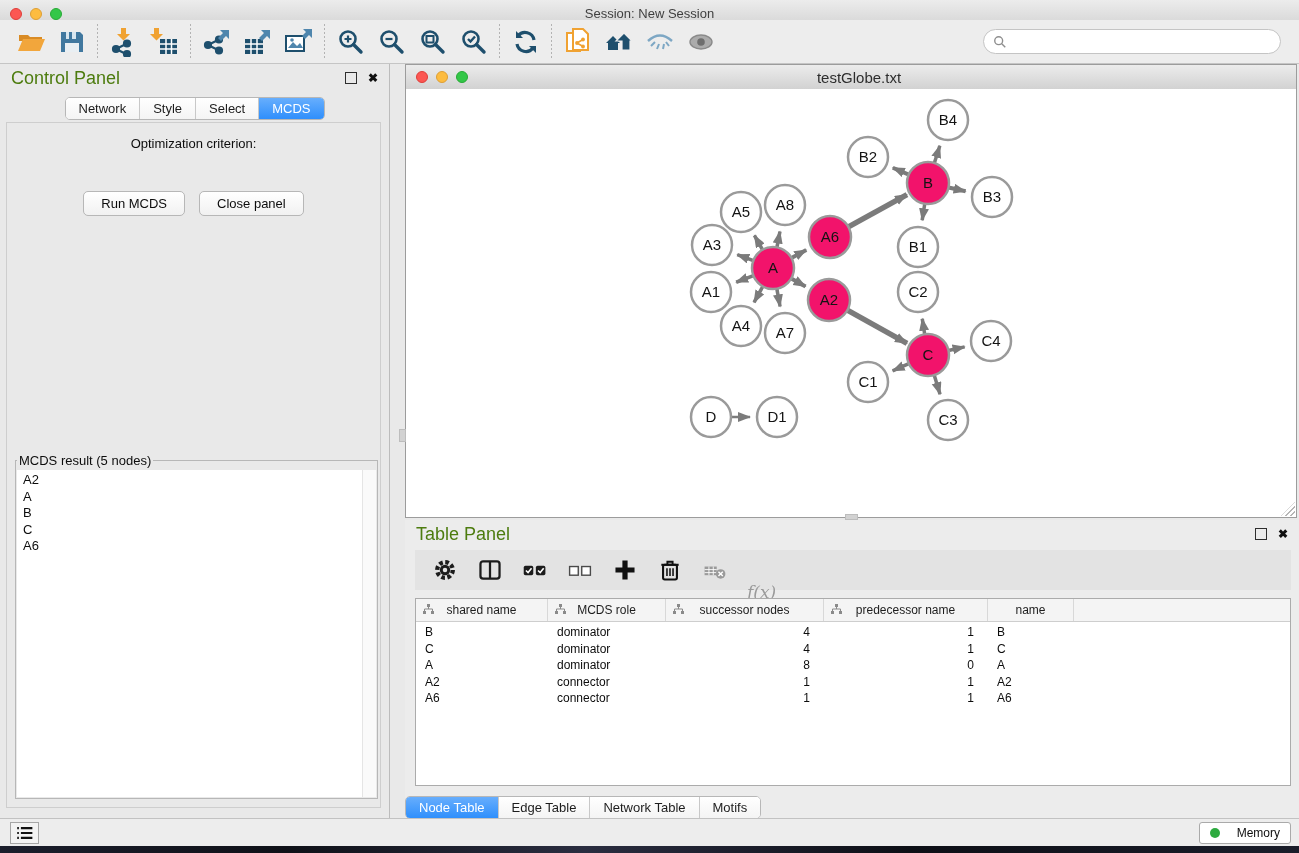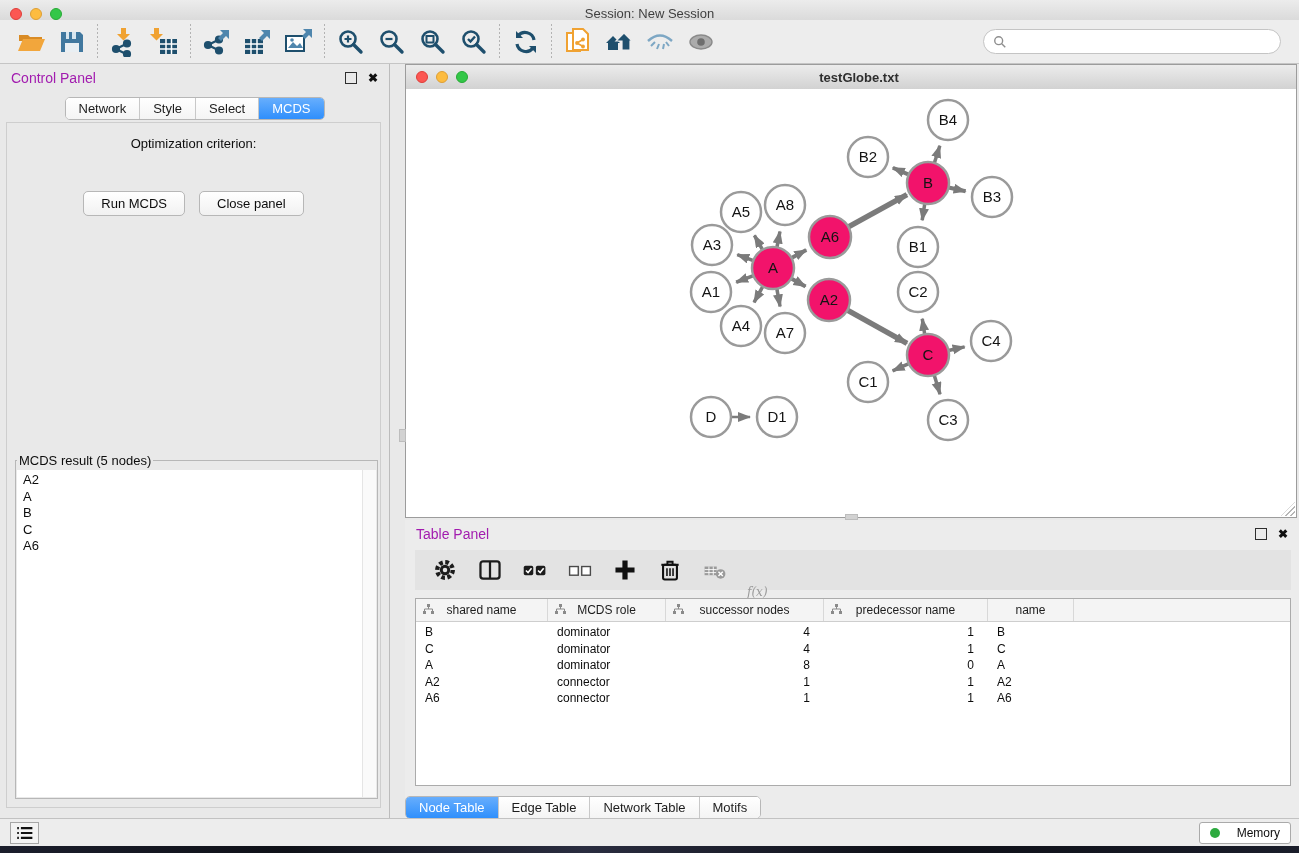--- a/index.html
+++ b/index.html
@@ -21,21 +21,21 @@
   .tbtn svg{width:30px;height:30px;}
   .sep{width:1px;height:36px;margin:0 5px;background-image:linear-gradient(#b3b3b3 2px,transparent 2px);background-size:1px 4px;}
   .searchbox{margin-left:auto;margin-right:8px;width:298px;height:25px;box-sizing:border-box;background:#fff;
     border:1px solid #c4c4c4;border-radius:13px;display:flex;align-items:center;padding:0 9px;}
   .searchbox svg{width:14px;height:14px;flex:0 0 auto;}
   .searchbox input{border:none;outline:none;flex:1;margin-left:6px;font-size:13px;background:transparent;font-family:"Liberation Sans",sans-serif;}
   
   .control-panel{position:absolute;left:0;top:64px;width:390px;height:754px;box-sizing:border-box;
     background:#e9e9e9;border-right:1px solid #bcbcbc;}
   .panel-head{height:28px;display:flex;align-items:center;padding:0 11px;}
-  .panel-title{font-size:14px;color:#a21caf;}
+  .panel-title{font-size:18px;color:#4d7c0f;}
   .float-btn{margin-left:auto;width:10px;height:10px;border:1.5px solid #2e2e2e;background:transparent;}
   .close-x{margin-left:11px;font-size:12px;font-weight:bold;color:#101010;line-height:10px;}
   .seg{display:inline-flex;height:21px;border-radius:5px;overflow:hidden;border:1px solid #b7b7b7;background:#fff;}
   .seg-tab{display:flex;align-items:center;padding:0 13px;font-size:13px;color:#1d1d1d;background:linear-gradient(#fff,#f4f4f4);border-right:1px solid #c8c8c8;}
   .seg-tab:last-child{border-right:none;}
   .seg-tab.active{background:linear-gradient(#67aefd,#2f8ffc);color:#fff;}
   .cp-tabs{position:absolute;top:33px;left:50%;transform:translateX(-50%);}
   .cp-box{position:absolute;top:58px;left:6px;right:8px;bottom:10px;border:1px solid #cecece;background:#e9e9e9;}
   .opt-label{margin-top:13px;text-align:center;font-size:13px;color:#0d0d0d;}
   .cp-select{position:absolute;top:32px;left:36px;right:30px;height:25px;box-sizing:border-box;background:#fff;
@@ -51,35 +51,35 @@
   .result-box{position:absolute;top:330px;left:8px;right:2px;bottom:8px;margin:0;padding:0;border:1px solid #b7b7b7;background:#e9e9e9;}
   .result-box legend{font-size:13px;color:#0d0d0d;margin-left:1px;padding:0 2px;}
   .result-list{position:absolute;left:1px;right:1px;top:2px;bottom:1px;background:#fff;padding:2px 0 0 6px;overflow:hidden;}
   .result-item{font-size:13px;line-height:16.5px;color:#0d0d0d;}
   .result-scroll{position:absolute;right:1px;top:2px;bottom:1px;width:13px;background:#fafafa;border-left:1px solid #e5e5e5;}
   
   .network-window{position:absolute;left:405px;top:64px;width:892px;height:454px;box-sizing:border-box;
     border:1px solid #9c9c9c;background:#fff;}
   .nw-titlebar{position:relative;height:24px;background:linear-gradient(#ececec,#d2d2d2);
     border-bottom:1px solid #b1b1b1;display:flex;align-items:center;}
-  .nw-title{position:absolute;left:16px;right:0;text-align:center;font-size:13px;color:#2e2e2e;font-weight:bold;}
+  .nw-title{position:absolute;left:16px;right:0;text-align:center;font-size:15px;color:#2e2e2e;}
   .nw-canvas{position:absolute;left:0;right:0;top:24px;bottom:0;background:#fff;}
   .nw-canvas svg{position:absolute;left:0;top:0;}
   .resize-grip{position:absolute;right:1px;bottom:1px;width:14px;height:14px;
     background:repeating-linear-gradient(135deg,transparent 0 2px,#b6b6b6 2px 3.5px);
     clip-path:polygon(100% 0,100% 100%,0 100%);}
   .nub-v{position:absolute;left:399px;top:429px;width:7px;height:13px;background:#d2d2d2;border:1px solid #bdbdbd;box-sizing:border-box;}
   .nub-h{position:absolute;left:845px;top:514px;width:13px;height:6px;background:#d2d2d2;border:1px solid #bdbdbd;box-sizing:border-box;}
   
   .table-panel{position:absolute;left:405px;top:520px;width:894px;height:298px;background:#ececec;}
   .tp-toolbar{position:absolute;top:30px;left:10px;right:8px;height:40px;box-sizing:border-box;background:#e3e3e3;
     display:flex;align-items:center;gap:19px;padding-left:17px;}
   .ttbtn{background:none;border:none;padding:0;display:flex;align-items:center;}
   .ttbtn svg{width:26px;height:26px;}
-  .fx-label{font-family:"DejaVu Serif",serif;font-style:italic;font-size:12px;color:#9a9a9a;margin-top:44px;}
+  .fx-label{font-family:"DejaVu Serif",serif;font-style:italic;font-size:17px;color:#9a9a9a;margin-top:44px;}
   .tp-table{position:absolute;top:78px;left:10px;right:8px;height:188px;box-sizing:border-box;background:#fff;
     border:1px solid #ababab;overflow:hidden;}
   .tbl-head{display:flex;height:22px;background:#f4f4f4;border-bottom:1px solid #cecece;}
   .th{position:relative;display:flex;align-items:center;justify-content:center;font-size:12px;color:#1d1d1d;
     box-sizing:border-box;border-right:1px solid #d8d8d8;}
   .th .col-icon{position:absolute;left:7px;top:5px;}
   .th.fill{flex:1;border-right:none;}
   .tbl-body{padding-top:2px;}
   .tr{display:flex;height:16.5px;align-items:center;}
   .td{font-size:12px;color:#0d0d0d;box-sizing:border-box;white-space:nowrap;}

